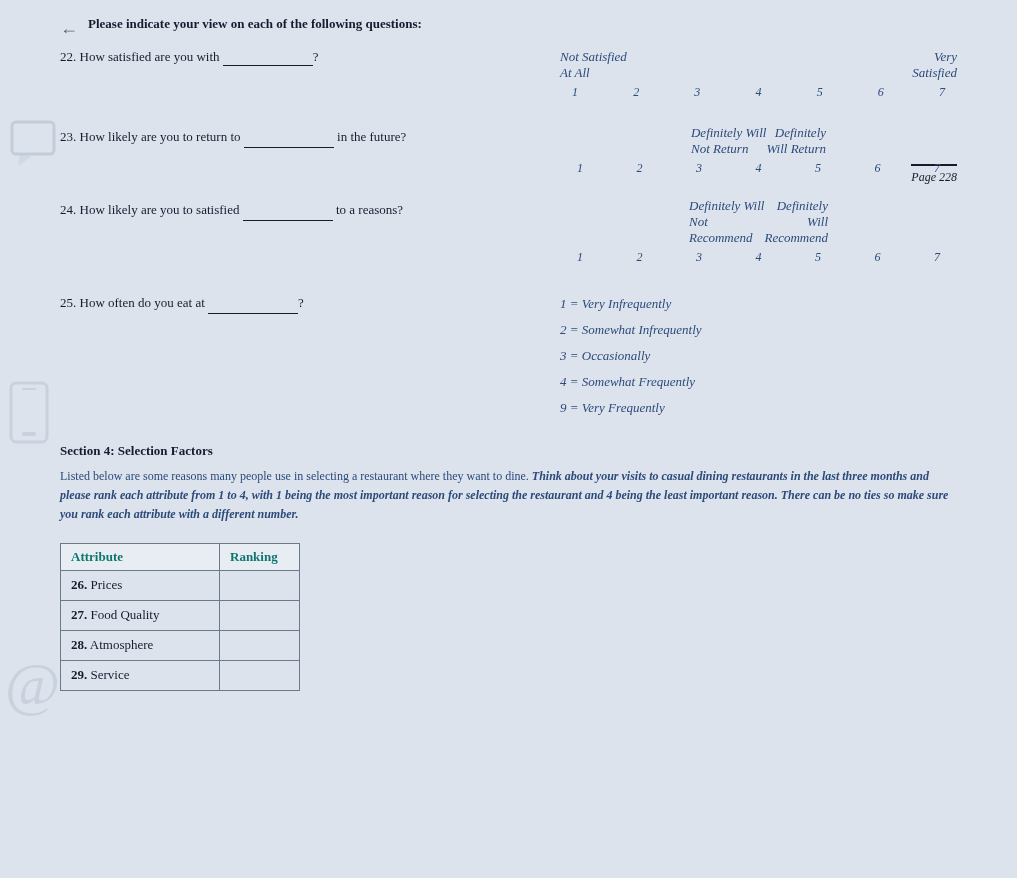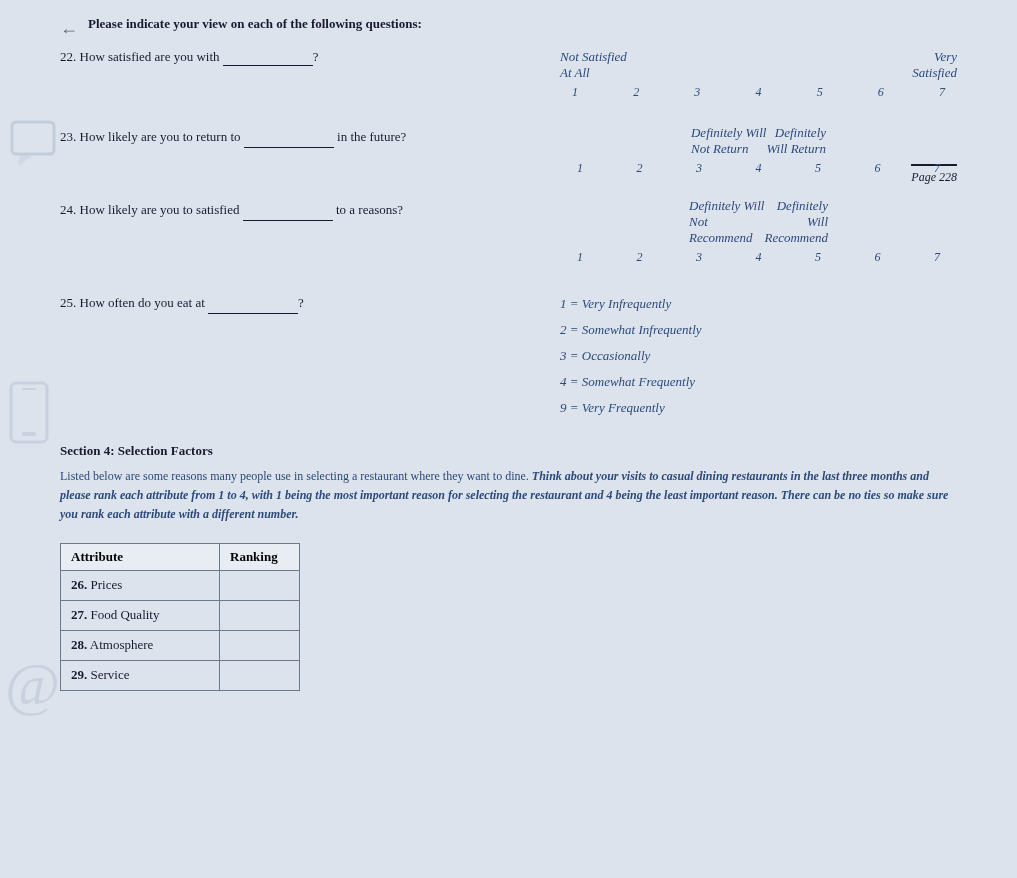--- a/index.html
+++ b/index.html
@@ -168,21 +168,21 @@
     
     .ranking-table {
       border-collapse: collapse;
       width: 240px;
     }
     .ranking-table th {
       border: 1px solid #6a7a8a;
       background-color: #e8edf4;
       font-size: 13px;
       font-weight: bold;
-      color: #000000;
+      color: #0f766e;
       padding: 5px 10px;
       text-align: left;
     }
     .ranking-table td {
       border: 1px solid #6a7a8a;
       font-size: 13px;
       color: #1a1a2e;
       padding: 5px 10px;
       height: 30px;
     }

